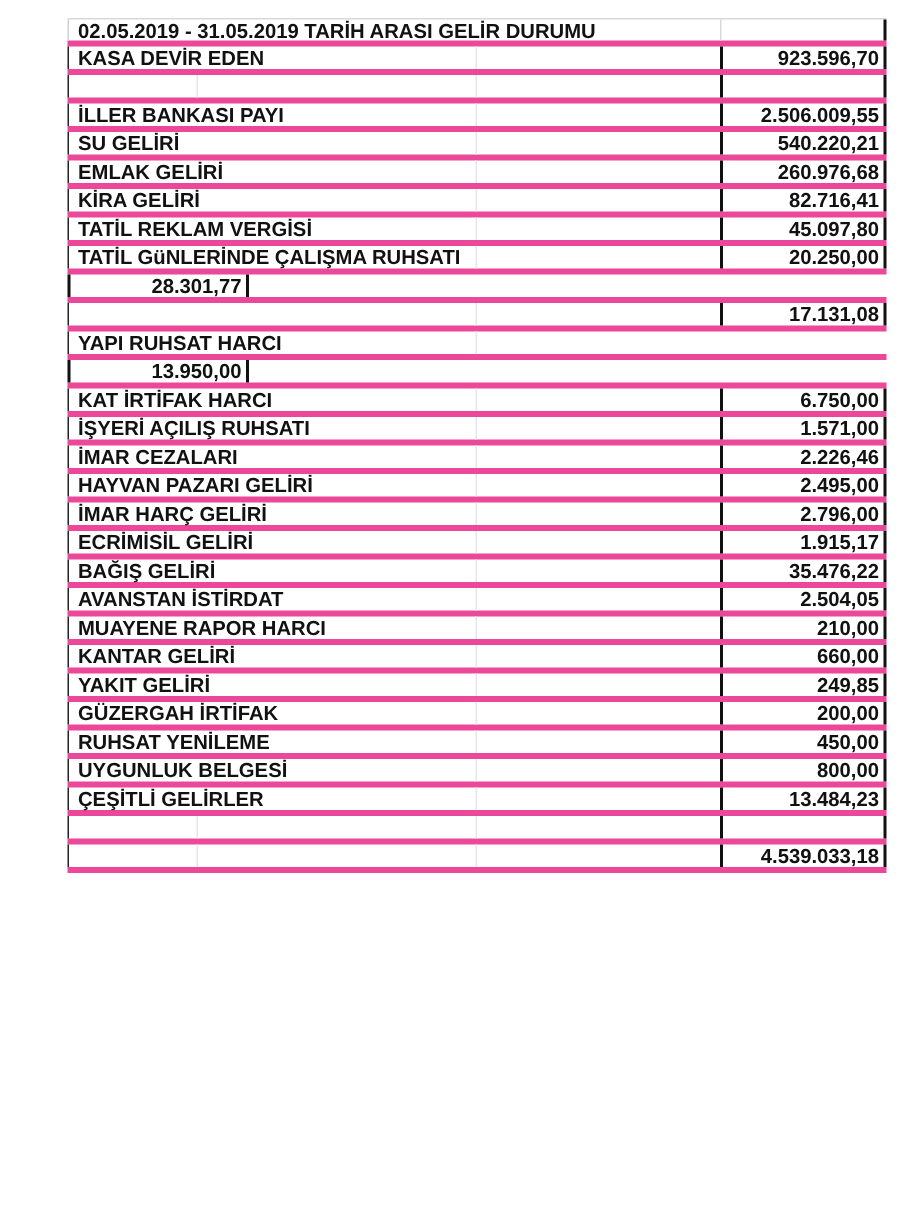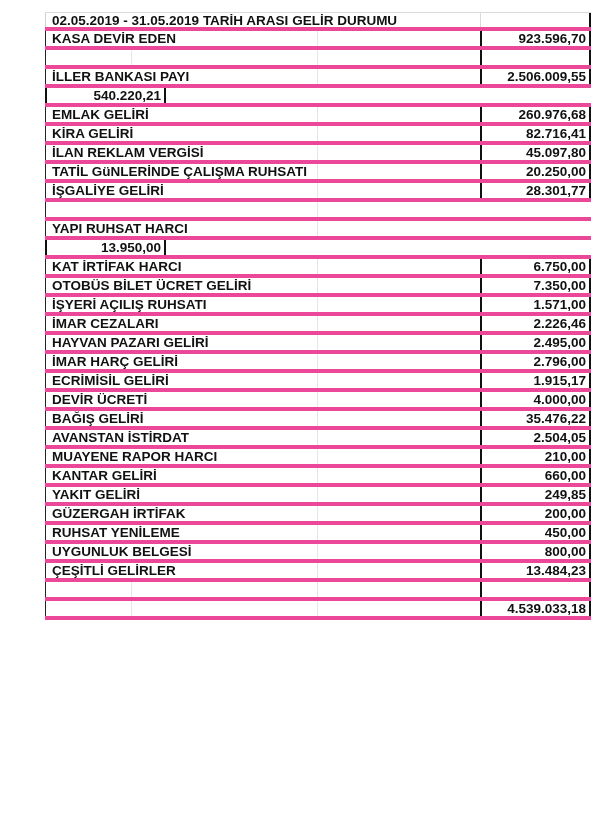--- a/index.html
+++ b/index.html
@@ -104,88 +104,82 @@
 
   <div id="items-container">
       <div class="row has-text">
         <div class="cell label">
           <span class="grid-v2"></span>
           <span>İLLER BANKASI PAYI</span>
         </div>
         <div class="cell value">2.506.009,55</div>
       </div>
       <div class="row has-text">
+        <div class="cell label">
+          <span class="grid-v2"></span>
+          <span>SU GELİRİ</span>
+        </div>
         <div class="cell value">540.220,21</div>
       </div>
       <div class="row has-text">
         <div class="cell label">
           <span class="grid-v2"></span>
           <span>EMLAK GELİRİ</span>
         </div>
         <div class="cell value">260.976,68</div>
       </div>
       <div class="row has-text">
         <div class="cell label">
           <span class="grid-v2"></span>
           <span>KİRA GELİRİ</span>
         </div>
         <div class="cell value">82.716,41</div>
       </div>
       <div class="row has-text">
         <div class="cell label">
           <span class="grid-v2"></span>
-          <span>İLAN REKLAM VERGİSİ</span>
+          <span>TATİL REKLAM VERGİSİ</span>
         </div>
         <div class="cell value">45.097,80</div>
       </div>
       <div class="row has-text">
         <div class="cell label">
           <span class="grid-v2"></span>
           <span>TATİL GüNLERİNDE ÇALIŞMA RUHSATI</span>
         </div>
         <div class="cell value">20.250,00</div>
       </div>
       <div class="row has-text">
-        <div class="cell label">
-          <span class="grid-v2"></span>
-          <span>İŞGALİYE GELİRİ</span>
-        </div>
         <div class="cell value">28.301,77</div>
       </div>
       <div class="row has-text">
         <div class="cell label">
           <span class="grid-v2"></span>
         </div>
+        <div class="cell value">17.131,08</div>
       </div>
       <div class="row has-text">
         <div class="cell label">
           <span class="grid-v2"></span>
           <span>YAPI RUHSAT HARCI</span>
         </div>
       </div>
       <div class="row has-text">
         <div class="cell value">13.950,00</div>
       </div>
       <div class="row has-text">
         <div class="cell label">
           <span class="grid-v2"></span>
           <span>KAT İRTİFAK HARCI</span>
         </div>
         <div class="cell value">6.750,00</div>
       </div>
       <div class="row has-text">
         <div class="cell label">
           <span class="grid-v2"></span>
-          <span>OTOBÜS BİLET ÜCRET GELİRİ</span>
-        </div>
-        <div class="cell value">7.350,00</div>
-      </div>
-      <div class="row has-text">
-        <div class="cell label">
-          <span class="grid-v2"></span>
           <span>İŞYERİ AÇILIŞ RUHSATI</span>
         </div>
         <div class="cell value">1.571,00</div>
       </div>
       <div class="row has-text">
         <div class="cell label">
           <span class="grid-v2"></span>
           <span>İMAR CEZALARI</span>
         </div>
         <div class="cell value">2.226,46</div>
@@ -203,27 +197,20 @@
           <span>İMAR HARÇ GELİRİ</span>
         </div>
         <div class="cell value">2.796,00</div>
       </div>
       <div class="row has-text">
         <div class="cell label">
           <span class="grid-v2"></span>
           <span>ECRİMİSİL GELİRİ</span>
         </div>
         <div class="cell value">1.915,17</div>
-      </div>
-      <div class="row has-text">
-        <div class="cell label">
-          <span class="grid-v2"></span>
-          <span>DEVİR ÜCRETİ</span>
-        </div>
-        <div class="cell value">4.000,00</div>
       </div>
       <div class="row has-text">
         <div class="cell label">
           <span class="grid-v2"></span>
           <span>BAĞIŞ GELİRİ</span>
         </div>
         <div class="cell value">35.476,22</div>
       </div>
       <div class="row has-text">
         <div class="cell label">

